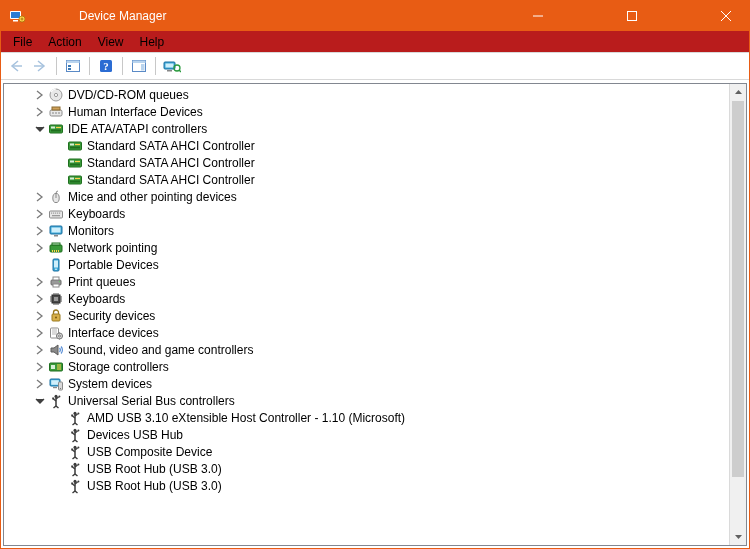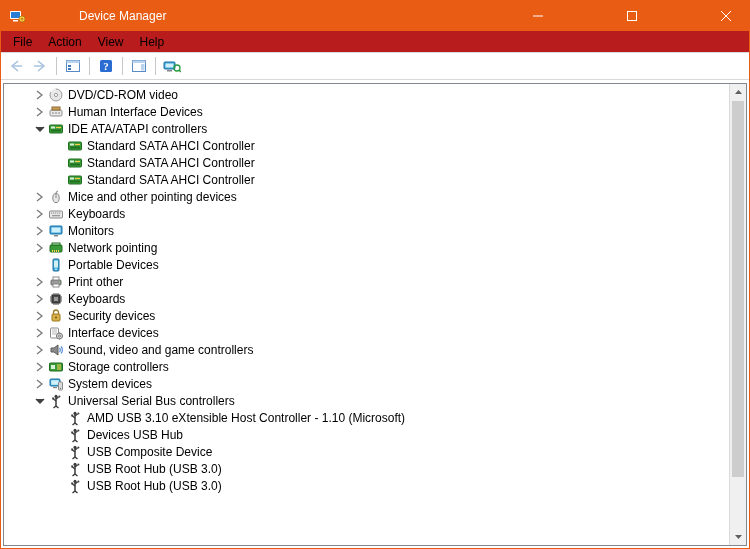--- a/index.html
+++ b/index.html
@@ -233,21 +233,21 @@
             <span class="expander ">
               <svg width="12" height="12" viewBox="0 0 12 12">
                 <use href="#ic-expand-right"></use>
               </svg>
             </span>
             <span class="node-icon">
               <svg width="16" height="16" viewBox="0 0 16 16">
                 <use href="#ic-disc"></use>
               </svg>
             </span>
-            <span class="node-label">DVD/CD-ROM video</span>
+            <span class="node-label">DVD/CD-ROM queues</span>
           </div>
           <div class="row">
             <span class="indent" style="width: 27px;"></span>
             <span class="expander ">
               <svg width="12" height="12" viewBox="0 0 12 12">
                 <use href="#ic-expand-right"></use>
               </svg>
             </span>
             <span class="node-icon">
               <svg width="16" height="16" viewBox="0 0 16 16">
@@ -371,21 +371,21 @@
             <span class="expander ">
               <svg width="12" height="12" viewBox="0 0 12 12">
                 <use href="#ic-expand-right"></use>
               </svg>
             </span>
             <span class="node-icon">
               <svg width="16" height="16" viewBox="0 0 16 16">
                 <use href="#ic-printer"></use>
               </svg>
             </span>
-            <span class="node-label">Print other</span>
+            <span class="node-label">Print queues</span>
           </div>
           <div class="row">
             <span class="indent" style="width: 27px;"></span>
             <span class="expander ">
               <svg width="12" height="12" viewBox="0 0 12 12">
                 <use href="#ic-expand-right"></use>
               </svg>
             </span>
             <span class="node-icon">
               <svg width="16" height="16" viewBox="0 0 16 16">

